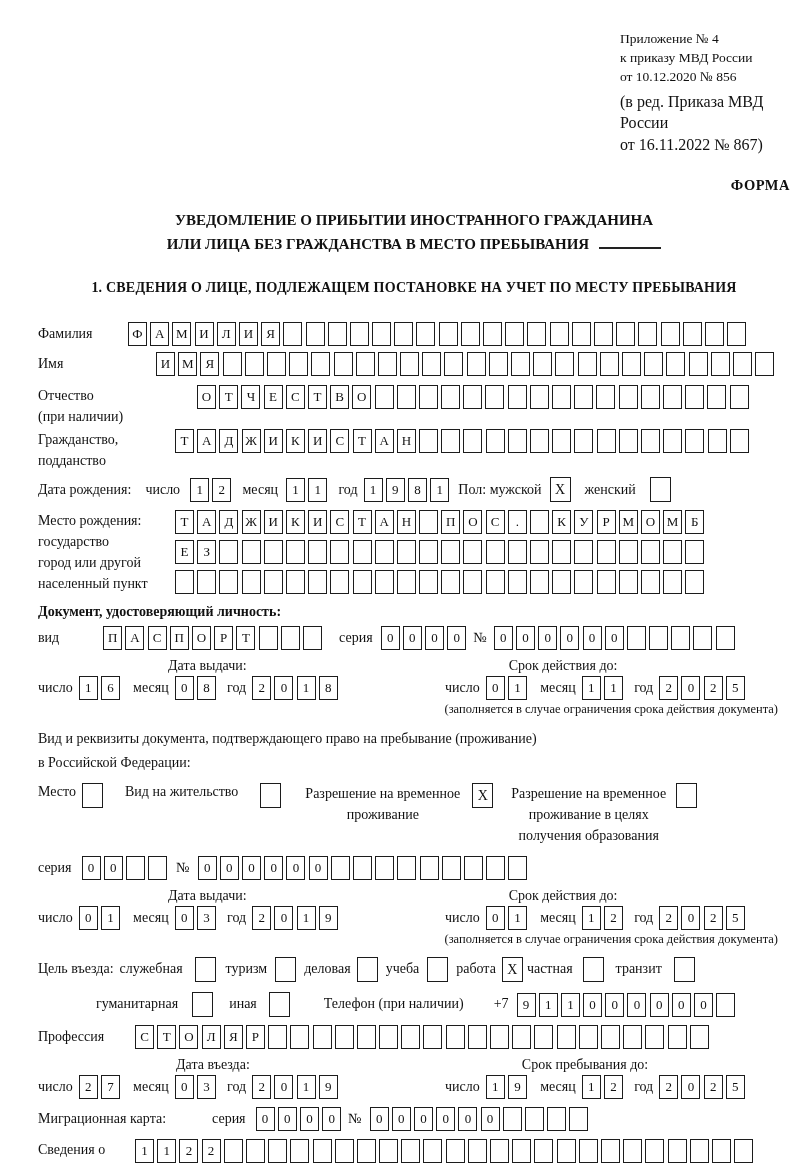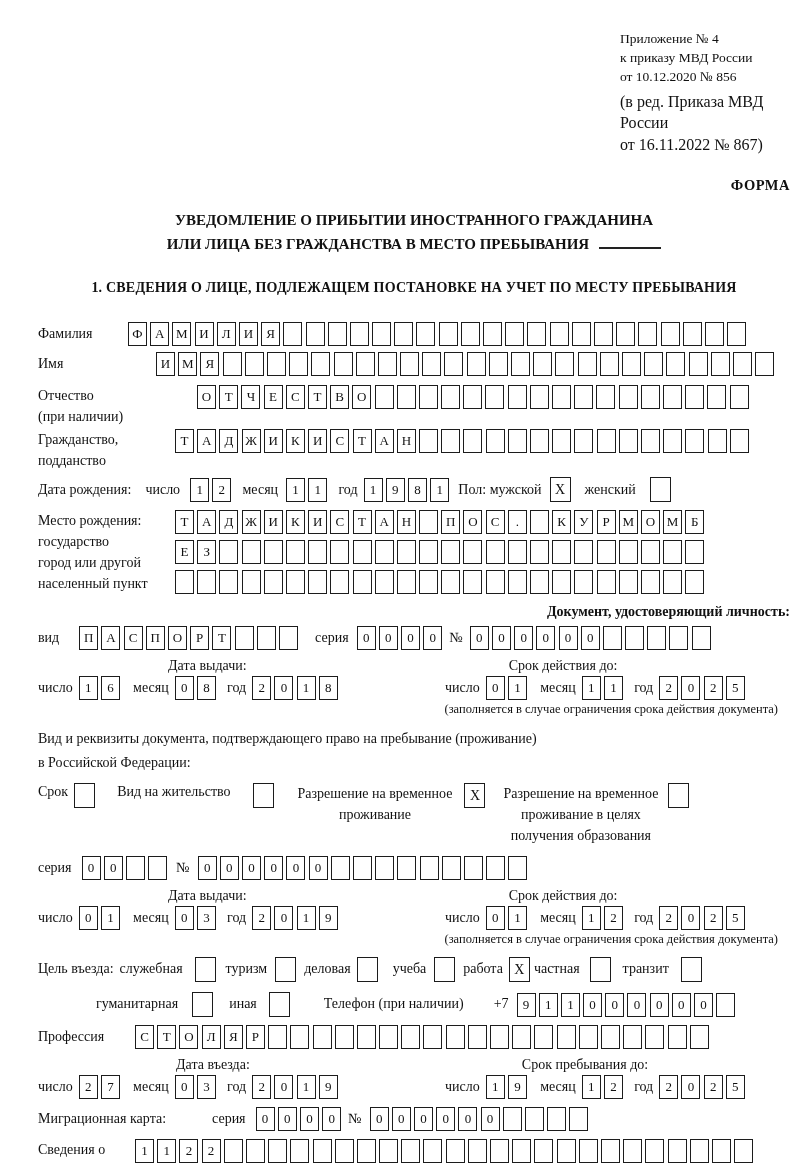--- a/index.html
+++ b/index.html
@@ -23,21 +23,21 @@
   .cell{width:17px;height:22px;border:1.6px solid #1c1c1c;margin-right:3.2px;display:flex;align-items:center;justify-content:center;font-size:13px;flex-shrink:0;}
   .cb{width:19px;height:23px;border:1.6px solid #1c1c1c;display:flex;align-items:center;justify-content:center;font-size:14px;flex-shrink:0;}
   .stack{display:flex;flex-direction:column;}
   .gap6{height:6px;}
 
   .w90{width:90px;flex-shrink:0;}
   .w137{width:137px;flex-shrink:0;}
   .w159{width:159px;flex-shrink:0;}
   .w97{width:97px;flex-shrink:0;}
 
-  .doc-heading{text-align:right;font-weight:bold;font-size:14px;margin:10px 0 6px 0;}
+  .doc-heading{text-align:left;font-weight:bold;font-size:14px;margin:10px 0 6px 0;}
   .dateheads{display:flex;font-size:14px;margin-top:8px;margin-bottom:2px;}
   .daterow{display:flex;align-items:center;margin-bottom:2px;}
   .dg{display:flex;align-items:center;}
   .dg .lbl{margin-right:6px;}
   .note{text-align:right;font-size:12.5px;margin:2px 12px 10px 0;}
   .para{font-size:14px;line-height:1.7;margin-top:4px;}
 
   .cbitem{display:flex;align-items:flex-start;}
   .cbitem .lbl{margin-right:6px;}
   .centerlbl{text-align:center;font-size:14px;line-height:1.5;}
@@ -314,21 +314,21 @@
           <span class="cell"></span>
           <span class="cell"></span>
           <span class="cell"></span>
         </span>
     </span>
   </div>
 
   <div class="doc-heading">Документ, удостоверяющий личность:</div>
 
   <div class="row">
-    <span class="lbl" style="margin-right:20px;">вид</span>
+    <span class="lbl" style="margin-right:44px;">вид</span>
     <span class="cells">
         <span class="cell">П</span>
         <span class="cell">А</span>
         <span class="cell">С</span>
         <span class="cell">П</span>
         <span class="cell">О</span>
         <span class="cell">Р</span>
         <span class="cell">Т</span>
         <span class="cell"></span>
         <span class="cell"></span>
@@ -403,21 +403,21 @@
   </div>
   <div class="note">(заполняется в случае ограничения срока действия документа)</div>
 
   <div class="para">
     <div>Вид и реквизиты документа, подтверждающего право на пребывание (проживание)</div>
     <div>в Российской Федерации:</div>
   </div>
 
   <div class="row-top" style="margin-top:8px;margin-bottom:10px;">
     <span class="cbitem">
-      <span class="lbl">Срок</span>
+      <span class="lbl">Место</span>
       <span class="cb"></span>
     </span>
     <span class="cbitem" style="margin-left:22px;">
       <span class="lbl" style="margin-right:22px;">Вид на жительство</span>
       <span class="cb"></span>
     </span>
     <span class="cbitem" style="margin-left:24px;">
       <span class="centerlbl" style="margin-right:12px;">
         <span>Разрешение на временное</span><br>
         <span>проживание</span>
@@ -509,21 +509,21 @@
   <div class="note">(заполняется в случае ограничения срока действия документа)</div>
 
   <div class="row" style="margin-bottom:10px;">
     <span class="lbl" style="margin-right:6px;">Цель въезда:</span>
     <span class="lbl" style="margin-right:12px;">служебная</span>
     <span class="cb"></span>
     <span class="lbl" style="margin:0 8px 0 10px;">туризм</span>
     <span class="cb"></span>
     <span class="lbl" style="margin:0 6px 0 8px;">деловая</span>
     <span class="cb"></span>
-    <span class="lbl" style="margin:0 8px 0 15px;">учеба</span>
+    <span class="lbl" style="margin:0 8px 0 8px;">учеба</span>
     <span class="cb"></span>
     <span class="lbl" style="margin:0 6px 0 8px;">работа</span>
     <span class="cb">X</span>
     <span class="lbl" style="margin:0 10px 0 4px;">частная</span>
     <span class="cb"></span>
     <span class="lbl" style="margin:0 12px 0 12px;">транзит</span>
     <span class="cb"></span>
   </div>
 
   <div class="row" style="margin-bottom:8px;">

